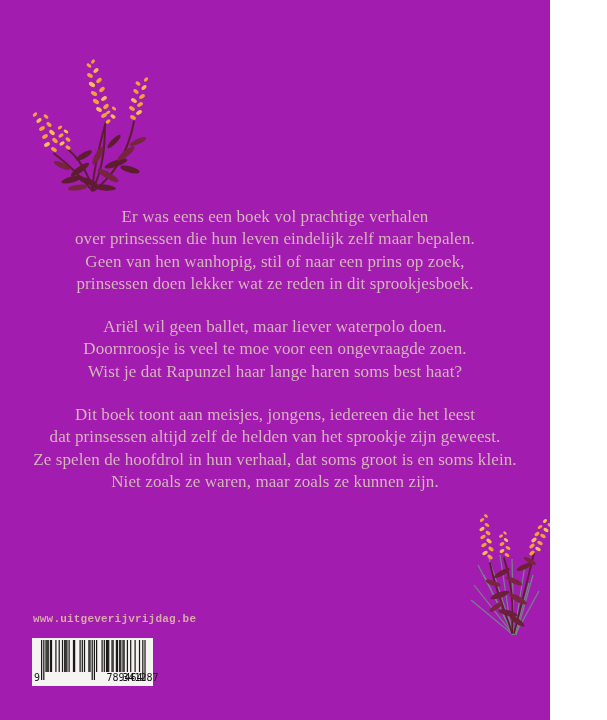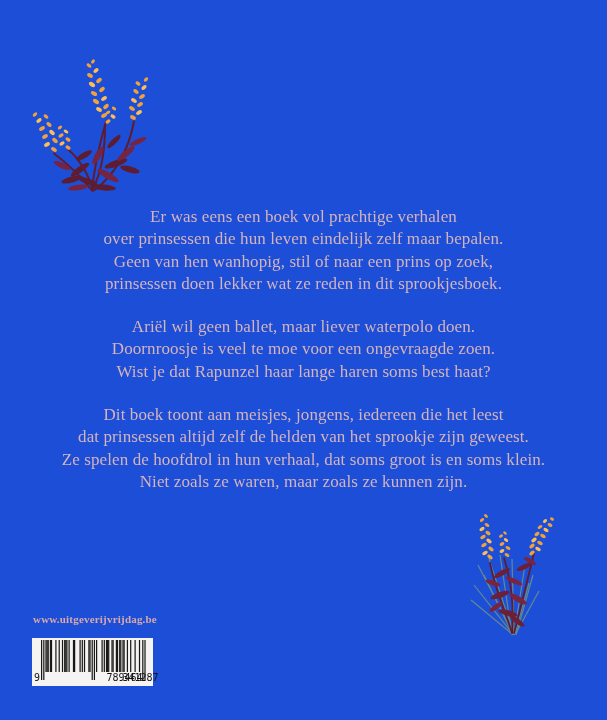--- a/index.html
+++ b/index.html
@@ -1,40 +1,40 @@
 <!DOCTYPE html>
 <html><head>
 <meta charset="utf-8">
 <style>
   html,body{margin:0;padding:0;}
   .cover{
     position:relative;
-    width:607px;height:720px;
-    background:#1d4ed8;
+    width:550px;height:720px;
+    background:#a21caf;
     overflow:hidden;
     font-family:"Liberation Serif", serif;
   }
   .flower{position:absolute;pointer-events:none;}
   .flower-tl{left:18px;top:56px;width:150px;height:138px;}
   .flower-br{left:462px;top:502px;width:110px;height:142px;}
   .poem{
     position:absolute;
     top:206px;left:0;right:0;
     text-align:center;
     color:#d5b4bb;
     font-size:17px;
     line-height:22.3px;
     letter-spacing:0.1px;
   }
   .stanza{margin:0 0 21px 0;}
   .poem-line{white-space:nowrap;}
   .website{
     position:absolute;
     left:33px;top:613px;
-    font-family:Liberation Serif, serif;
+    font-family:Liberation Mono, monospace;
     font-size:11px;
     font-weight:bold;
     color:#d8aaa9;
     letter-spacing:0.2px;
   }
   .barcode{
     position:absolute;
     left:32px;top:638px;
     width:121px;height:48px;
     background:#f5f4f2;

